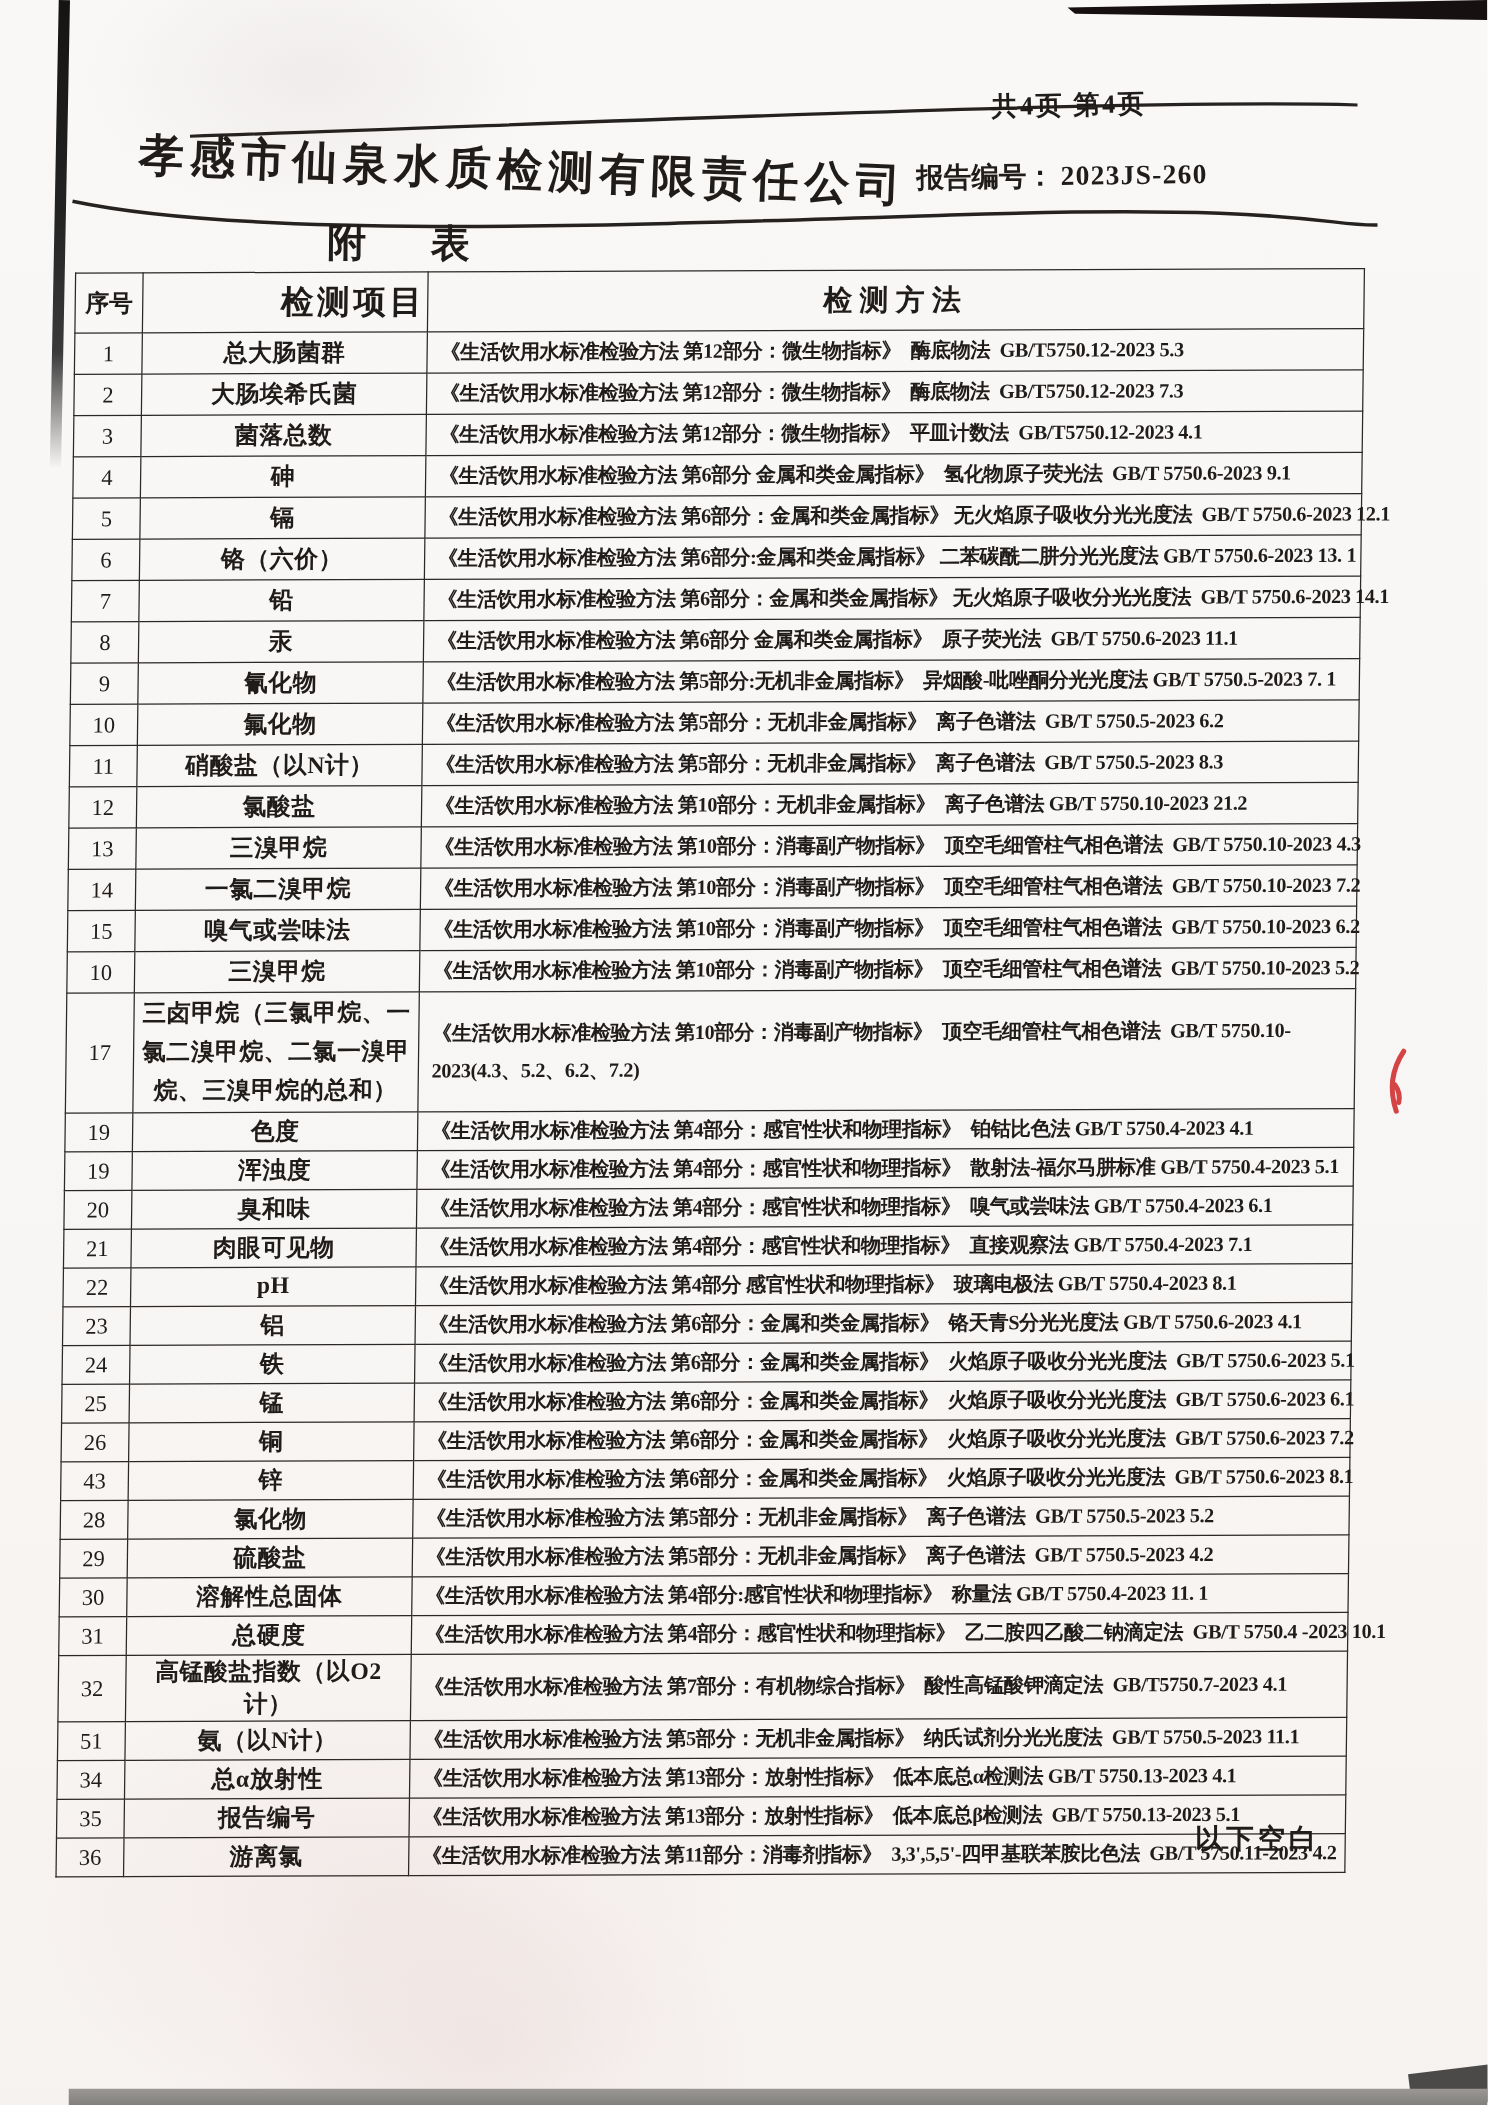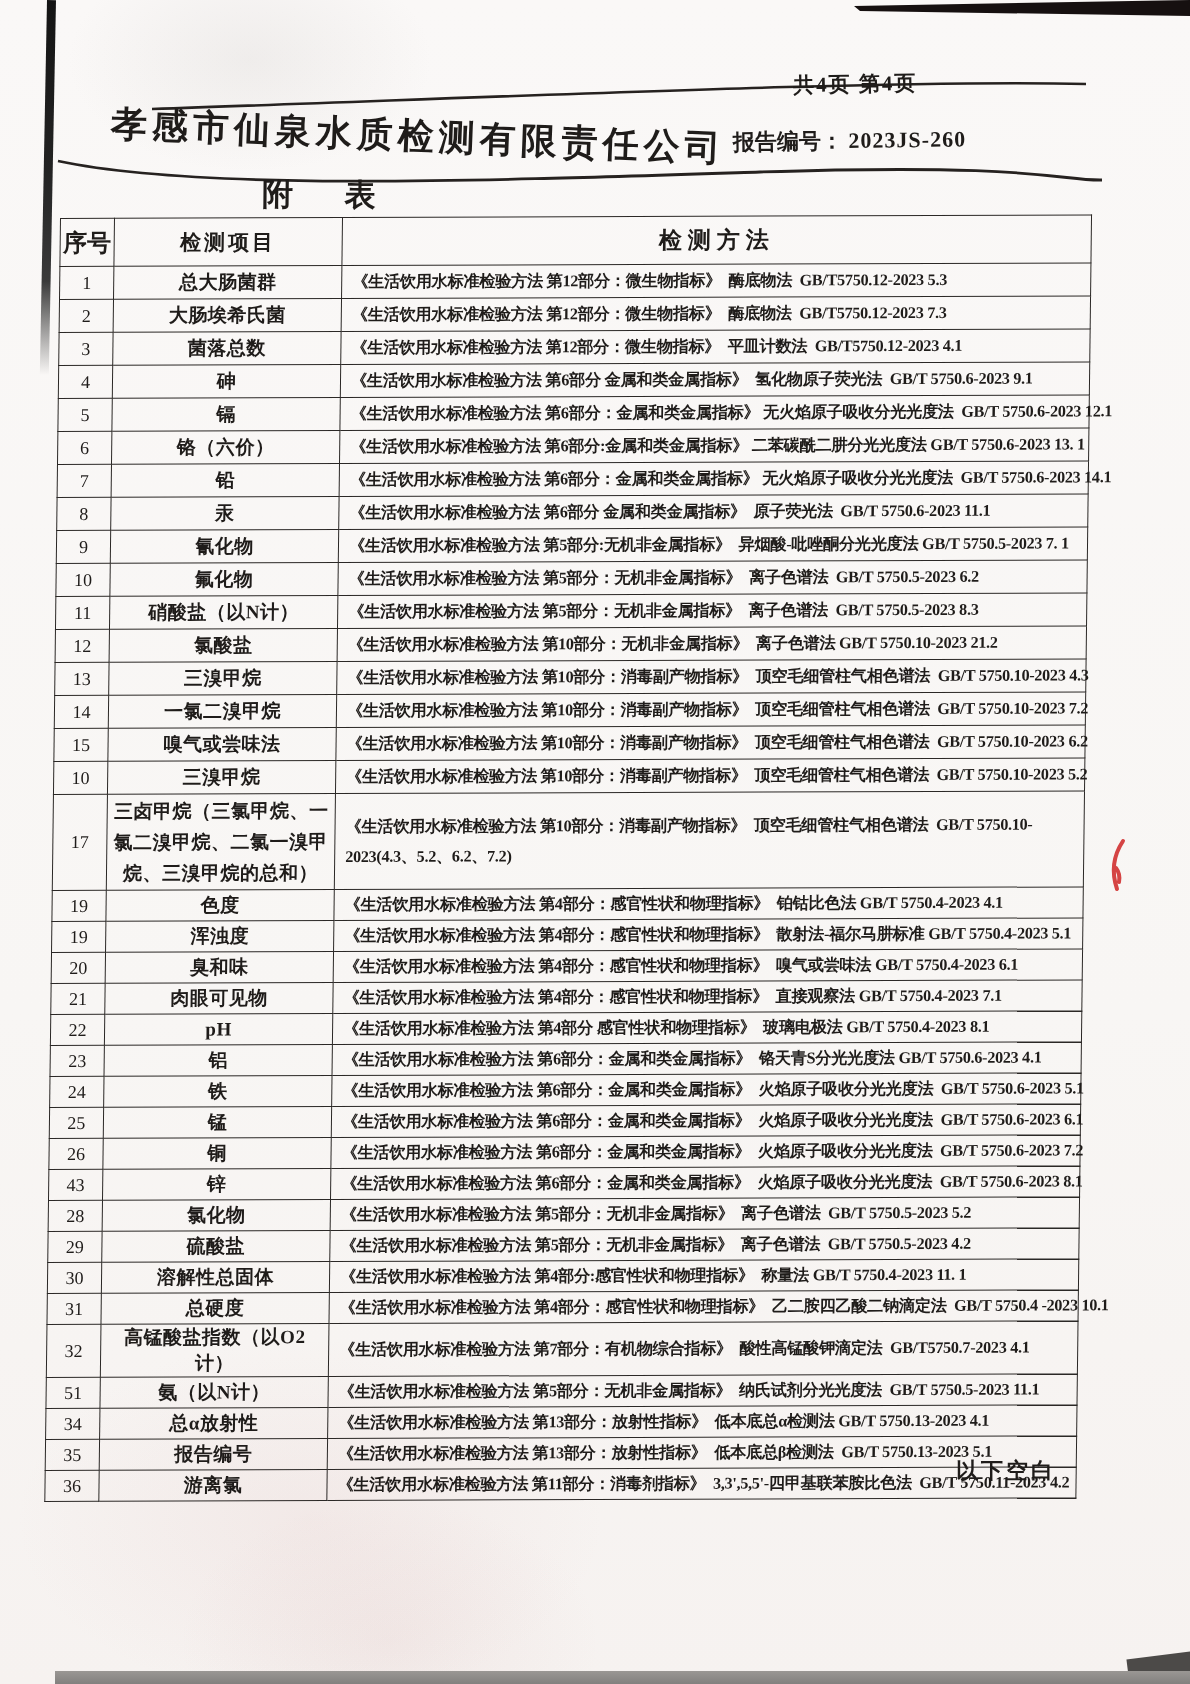--- a/index.html
+++ b/index.html
@@ -39,22 +39,22 @@
   #method-table{
     position:absolute;left:60px;top:218px;width:1032px;
     border-collapse:collapse;table-layout:fixed;
     transform:skewX(-0.9deg) rotate(-0.2deg);transform-origin:top left;
   }
   #method-table col.c1{width:54px;}
   #method-table col.c2{width:228px;}
   #method-table th,#method-table td{border:1.8px solid #2b2826;vertical-align:middle;}
   #method-table thead tr{height:48px;}
   #method-table th{font-weight:600;}
-  th.h-no{font-size:24px;}
-  th.h-item{font-size:21px;letter-spacing:3px;}
+  th.h-no{font-size:19px;}
+  th.h-item{font-size:26px;letter-spacing:3px;text-align:right;}
   th.h-method{font-size:23px;letter-spacing:6px;}
   #method-table tbody tr{height:33px;}
   #method-table tbody tr.compact{height:31px;}
   #method-table tbody tr.tall{height:96px;}
   td.no{text-align:center;font-size:18px;}
   td.item{text-align:center;font-size:19px;font-weight:bold;letter-spacing:0.5px;padding:0 4px;}
   tr.tall td.item{line-height:31px;}
   td.method{
     font-size:16.2px;font-weight:600;letter-spacing:-0.3px;
     padding:0 4px 0 10px;white-space:pre;overflow:visible;

